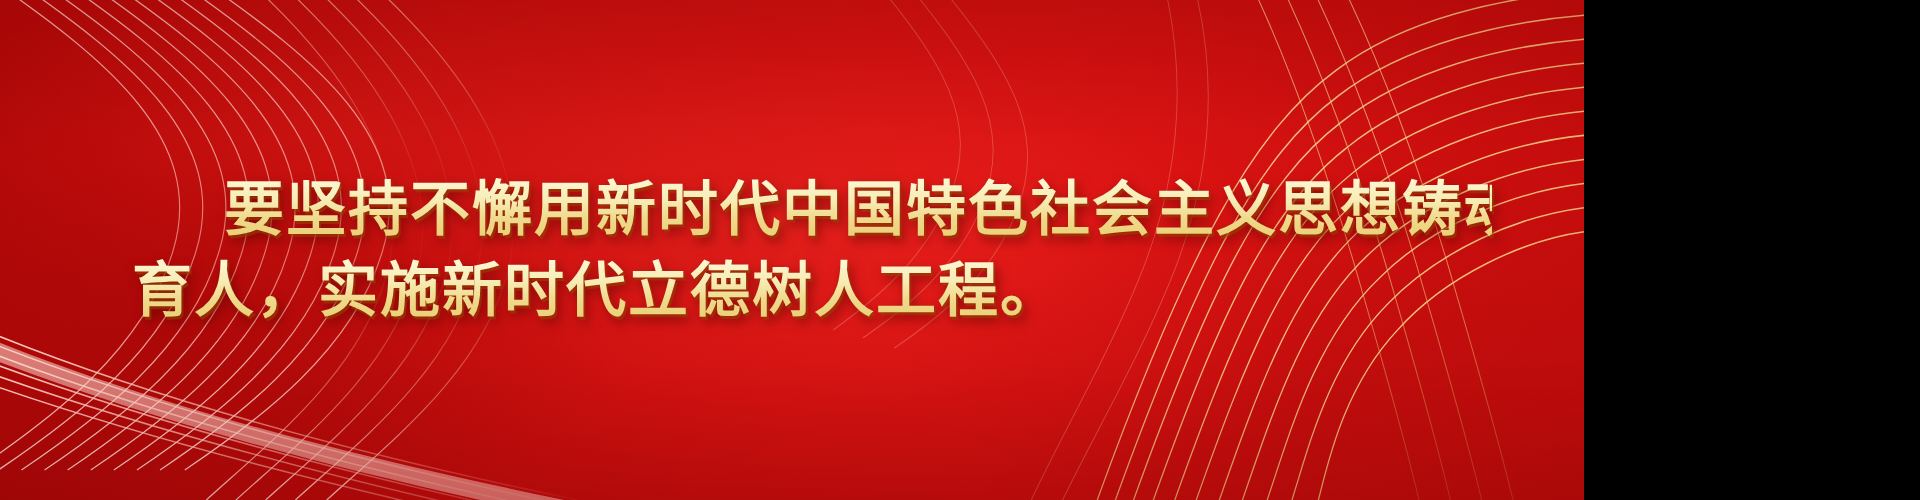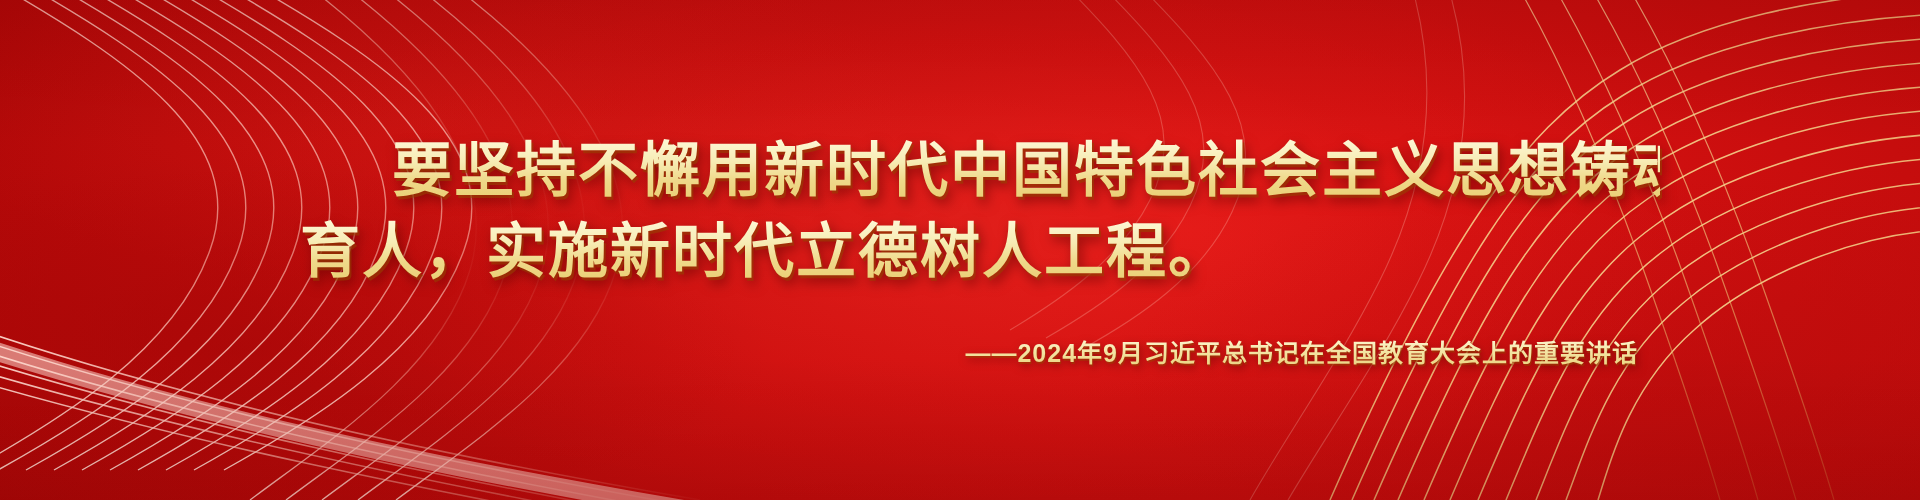--- a/index.html
+++ b/index.html
@@ -3,24 +3,24 @@
 <meta charset="utf-8">
 <title>Banner</title>
 <style>
   html, body {
     margin: 0;
     padding: 0;
     background: #000;
   }
   #banner {
     position: relative;
-    width: 1920px;
+    width: 1584px;
     height: 500px;
     overflow: hidden;
-    font-family: Liberation Sans, sans-serif;
+    font-family: Liberation Serif, serif;
     background:
       radial-gradient(ellipse 70% 120% at 62% 46%, #e01414 0%, #d21010 30%, #c20c0c 62%, #ad0707 100%);
   }
 
   
   .bg-layer {
     position: absolute;
     inset: 0;
     width: 100%;
     height: 100%;
@@ -183,18 +183,15 @@
     </g>
   </svg>
 
   <div class="bg-layer bg-vignette"></div>
 
   <div class="content">
     <div class="quote">
       <div class="quote-line line-1">要坚持不懈用新时代中国特色社会主义思想铸魂</div>
       <div class="quote-line line-2">育人，实施新时代立德树人工程。</div>
     </div>
-    <div class="attribution-row">
-      <div class="attribution">——2024年9月习近平总书记在全国教育大会上的重要讲话</div>
-    </div>
   </div>
 
 </div>
 
 </body></html>

